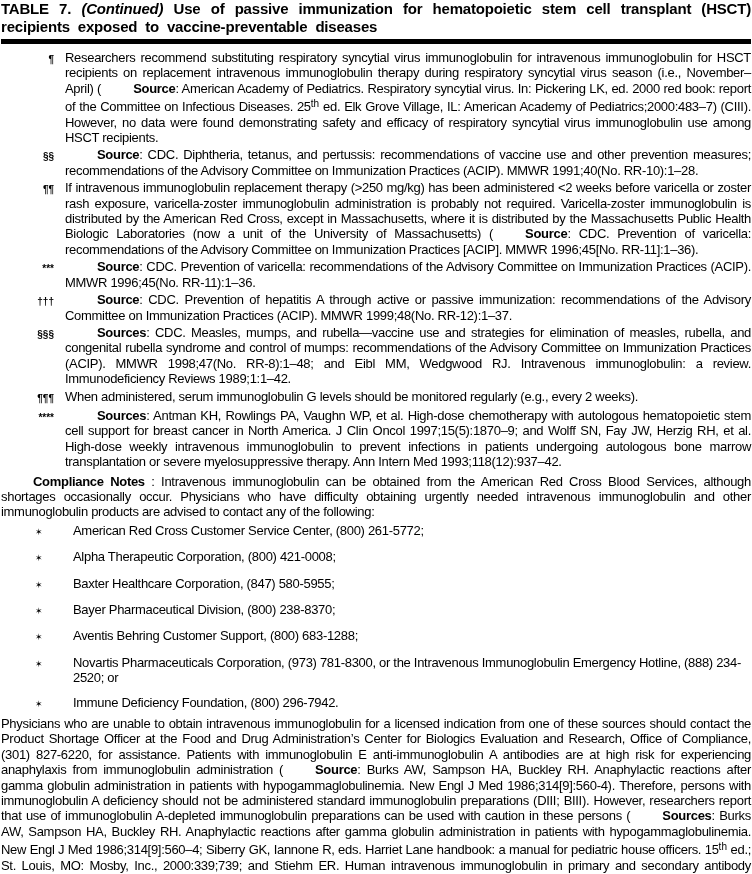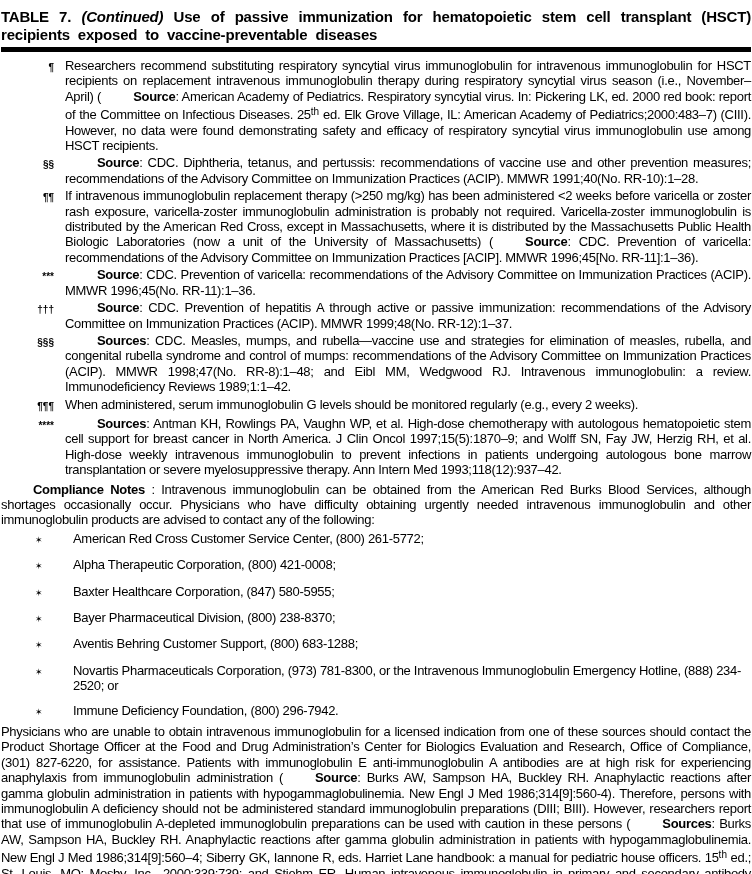--- a/index.html
+++ b/index.html
@@ -5,21 +5,21 @@
   html, body {
     margin: 0;
     padding: 0;
     background: #ffffff;
     color: #000000;
   }
   .page {
     width: 752px;
     height: 874px;
     box-sizing: border-box;
-    padding: 8px 1px 0 1px;
+    padding: 0 1px 0 1px;
     overflow: hidden;
     font-family: "Liberation Sans", "DejaVu Sans", sans-serif;
     font-size: 13px;
     line-height: 15.4px;
     letter-spacing: -0.3px;
   }
   .title {
     font-weight: bold;
     font-size: 15px;
     line-height: 18px;
@@ -114,21 +114,21 @@
       <div class="fn-row">
         <span class="fn-marker">¶¶¶</span>
         <div class="fn-text"><span>When administered, serum immunoglobulin G levels should be monitored regularly (e.g., every 2 weeks).</span></div>
       </div>
       <div class="fn-row">
         <span class="fn-marker">****</span>
         <div class="fn-text"><span class="b">Sources</span><span>: Antman KH, Rowlings PA, Vaughn WP, et al. High-dose chemotherapy with autologous hematopoietic stem cell support for breast cancer in North America. J Clin Oncol 1997;15(5):1870–9; and Wolff SN, Fay JW, Herzig RH, et al. High-dose weekly intravenous immunoglobulin to prevent infections in patients undergoing autologous bone marrow transplantation or severe myelosuppressive therapy. Ann Intern Med 1993;118(12):937–42.</span></div>
       </div>
     </div>
 
-  <div class="notes"><span class="b">Compliance Notes</span><span> : Intravenous immunoglobulin can be obtained from the American Red Burks Blood Services, although shortages occasionally occur. Physicians who have difficulty obtaining urgently needed intravenous immunoglobulin and other immunoglobulin products are advised to contact any of the following:</span></div>
+  <div class="notes"><span class="b">Compliance Notes</span><span> : Intravenous immunoglobulin can be obtained from the American Red Cross Blood Services, although shortages occasionally occur. Physicians who have difficulty obtaining urgently needed intravenous immunoglobulin and other immunoglobulin products are advised to contact any of the following:</span></div>
 
   <div class="contact-list">
       <div class="contact-row">
         <span class="bullet-icon">✶</span>
         <div class="contact-text">American Red Cross Customer Service Center, (800) 261-5772;</div>
       </div>
       <div class="contact-row">
         <span class="bullet-icon">✶</span>
         <div class="contact-text">Alpha Therapeutic Corporation, (800) 421-0008;</div>
       </div>

